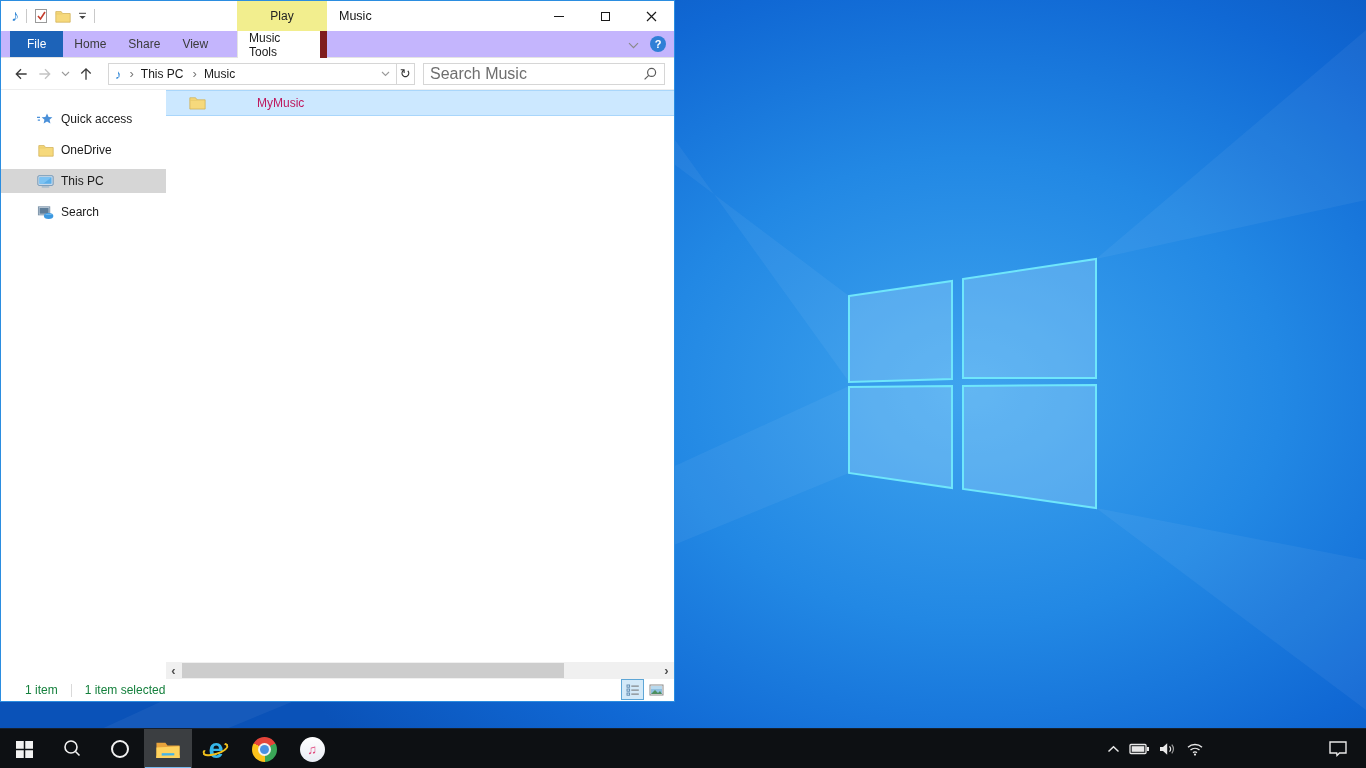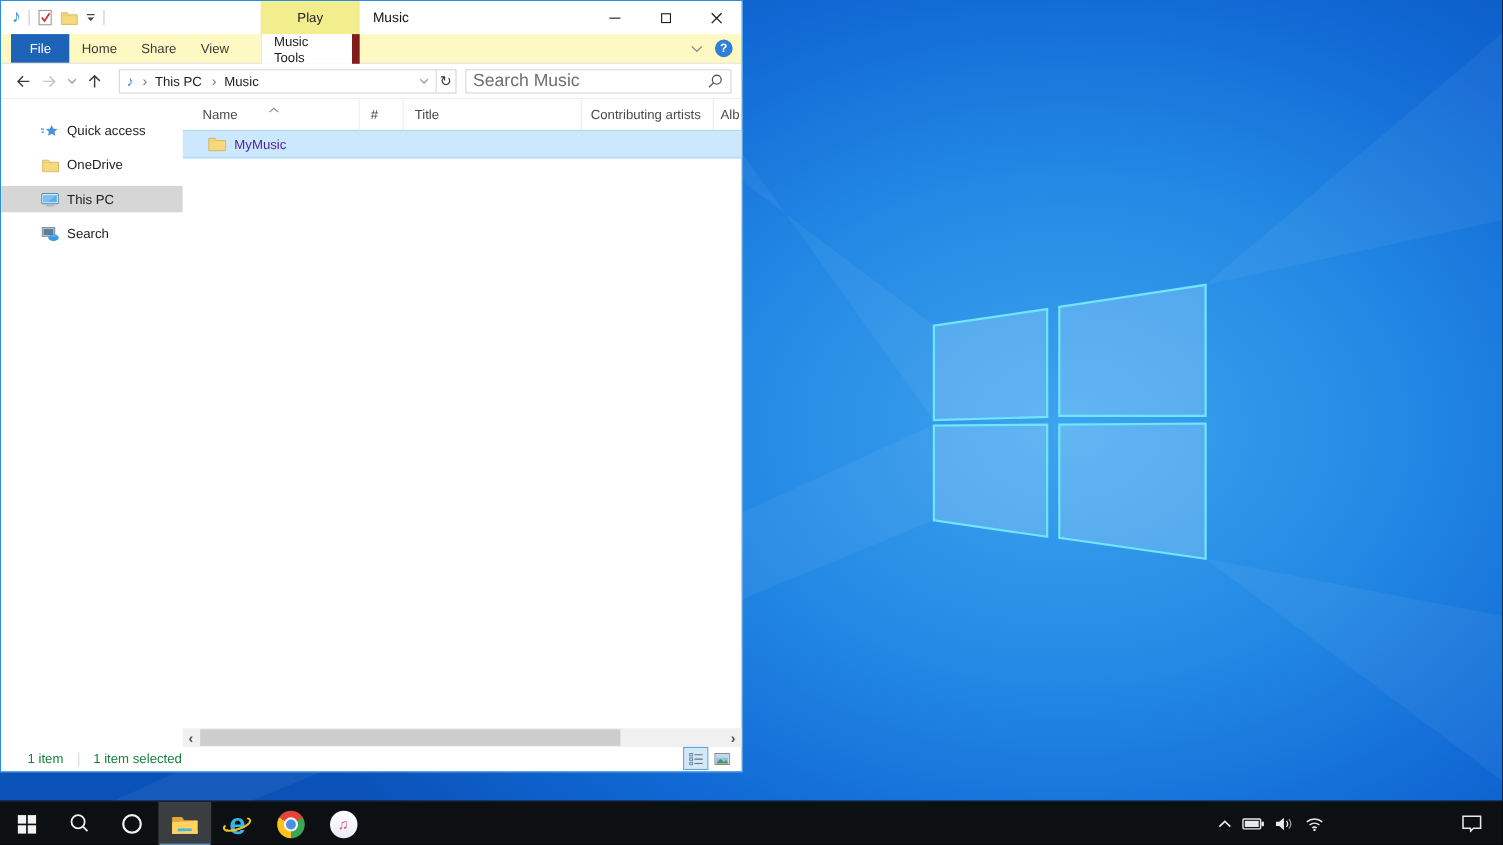--- a/index.html
+++ b/index.html
@@ -36,21 +36,21 @@
     background:#f2ee8e; display:flex; align-items:center; justify-content:center;
     font-size:12px; color:#222;
   }
   .window-title { position:absolute; left:338px; top:0; height:30px; display:flex; align-items:center; font-size:12.5px; color:#141414; }
   .win-controls { position:absolute; right:0; top:0; height:30px; display:flex; }
   .win-btn { width:46px; height:30px; display:flex; align-items:center; justify-content:center; }
   .min-glyph { width:10px; height:1px; background:#1a1a1a; }
   .max-glyph { width:9px; height:9px; border:1px solid #1a1a1a; }
 
   
-  .tabrow { height:27px; flex:none; position:relative; display:flex; align-items:stretch; border-bottom:1px solid #e4e4e4; background:#fef9c3; }
+  .tabrow { height:27px; flex:none; position:relative; display:flex; align-items:stretch; border-bottom:1px solid #e4e4e4; background:#c4b5fd; }
   .tab { display:flex; align-items:center; font-size:12px; color:#3b3b3b; padding:0 11px; }
   .tab-file { background:#1d63b8; color:#fff; margin-left:9px; padding:0 17px; }
   .tab-contextual {
     position:absolute; left:236px; top:0; width:90px; height:27px;
     background:#fff; border-left:1px solid #e4e4e4; border-right:7px solid #7f1d1d;
     justify-content:center; color:#1a1a1a;
   }
   .tabrow-right { position:absolute; right:8px; top:0; height:26px; display:flex; align-items:center; gap:11px; }
   .help-icon { width:16px; height:16px; border-radius:50%; background:#2f7fd6; display:flex; align-items:center; justify-content:center; }
   .help-icon::before { content:"?"; color:#fff; font-size:11px; font-weight:bold; }
@@ -83,21 +83,21 @@
   .col { height:100%; display:flex; align-items:center; }
   .col span { padding-bottom:1px; }
   .col-name { width:160px; padding-left:18px; }
   .col-num  { width:40px; padding-left:10px; border-left:1px solid #ebebeb; }
   .col-title{ width:162px; padding-left:10px; border-left:1px solid #ebebeb; }
   .col-art  { width:120px; padding-left:8px; border-left:1px solid #ebebeb; }
   .col-alb  { flex:1; padding-left:6px; border-left:1px solid #ebebeb; }
   .sort-ind { position:absolute; left:78px; top:2px; }
 
   .rows { flex:1; overflow:hidden; }
-  .file-row { height:26px; display:flex; align-items:center; font-size:12px; color:#4c1d95; }
+  .file-row { height:26px; display:flex; align-items:center; font-size:12px; color:#be185d;gap:44px; }
   .file-row.selected { background:#cce8ff; border-top:1px solid #a9d6fb; border-bottom:1px solid #a9d6fb; }
   .file-row .ic { margin-left:23px; display:flex; }
   .file-row .nm { margin-left:7px; }
 
   .hscroll { height:17px; flex:none; display:flex; align-items:center; background:#f0f0f0; }
   .hs-arrow { width:15px; height:100%; display:flex; align-items:center; justify-content:center; color:#4d4d4d; }
   .hs-left::before  { content:"\2039"; font-size:13px; font-weight:bold; }
   .hs-right::before { content:"\203A"; font-size:13px; font-weight:bold; }
   .hs-track { flex:1; position:relative; height:100%; }
   .hs-thumb { position:absolute; left:1px; top:1px; bottom:1px; width:80%; background:#cdcdcd; }
@@ -293,42 +293,20 @@
             <rect x="2.7" y="2.7" width="9.6" height="6.1" fill="#5e7d99"></rect>
             <ellipse cx="12.3" cy="11.3" rx="5" ry="3.2" fill="#3c98e0"></ellipse>
             <path d="M8.2 10.2a5 3.2 0 018.2 0" fill="#6db9ef"></path>
           </svg>
         </span>
         <span>Search</span>
       </div>
     </div>
 
     <div class="contentpane">
-      <div class="col-headers">
-        <span class="sort-ind">
-          <svg width="10" height="6" viewBox="0 0 10 6">
-              <path d="M1 5l4-3.6L9 5" stroke="#8a8a8a" stroke-width="1" fill="none"></path>
-            </svg>
-        </span>
-        <div class="col col-name">
-            <span>Name</span>
-          </div>
-        <div class="col col-num">
-            <span>#</span>
-          </div>
-        <div class="col col-title">
-            <span>Title</span>
-          </div>
-        <div class="col col-art">
-            <span>Contributing artists</span>
-          </div>
-        <div class="col col-alb">
-            <span>Alb</span>
-          </div>
-      </div>
       <div class="rows">
         <div class="file-row selected">
           <span class="ic">
             <svg width="17" height="14" viewBox="0 0 16 13">
               <path d="M.8 1.6h5.4l1.4 1.9h7.6v8.7H.8z" fill="#f6d97c" stroke="#cfae52" stroke-width=".7"></path>
               <path d="M.8 3.9h6.8" stroke="#e8c96a" stroke-width=".9"></path>
             </svg>
           </span>
           <span class="nm">MyMusic</span>
         </div>

